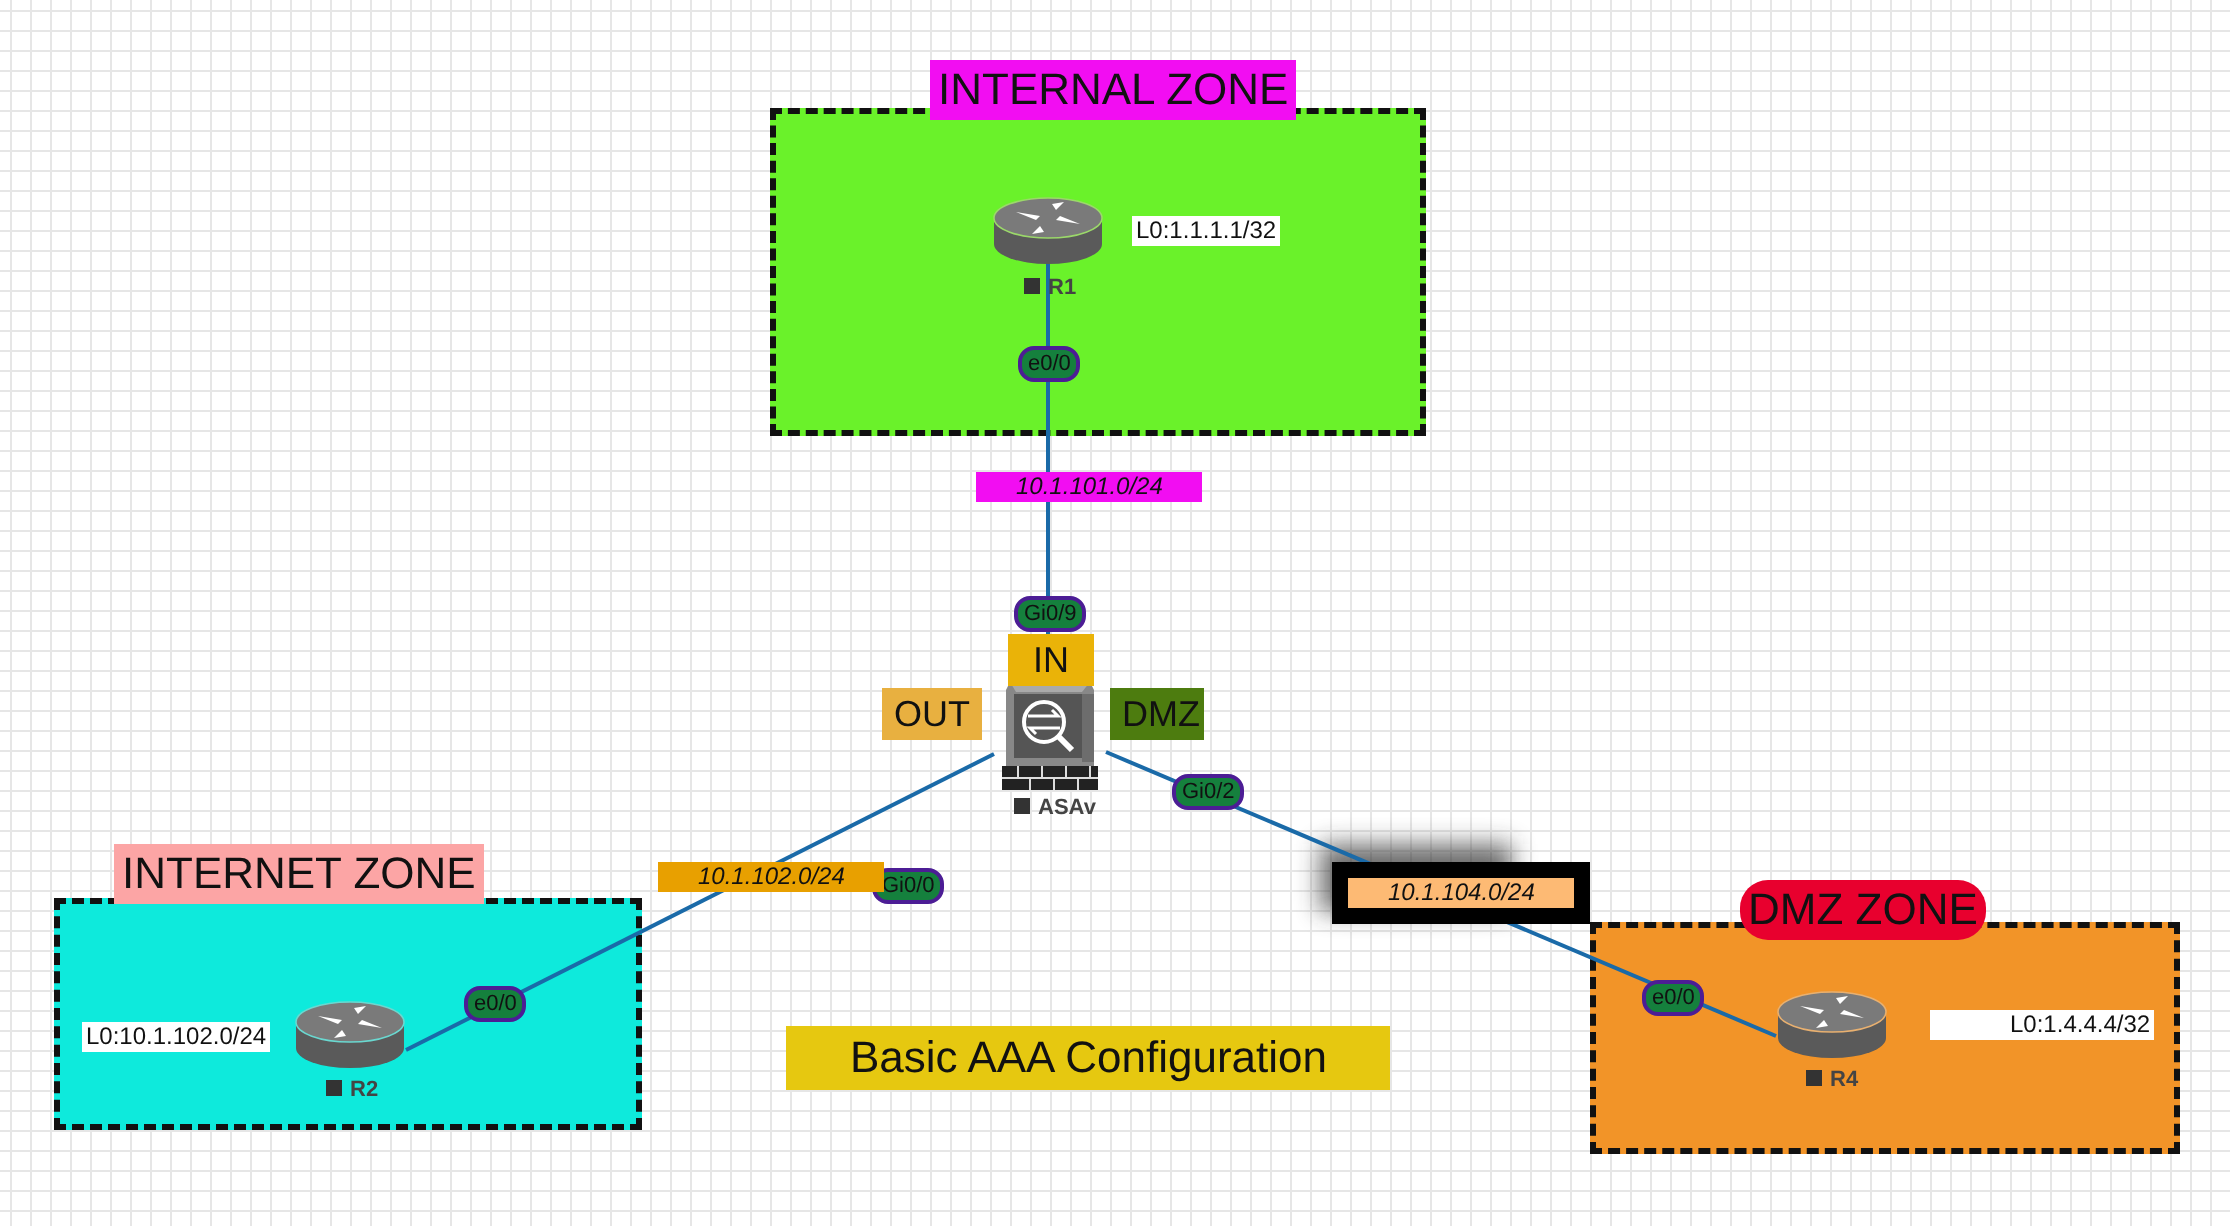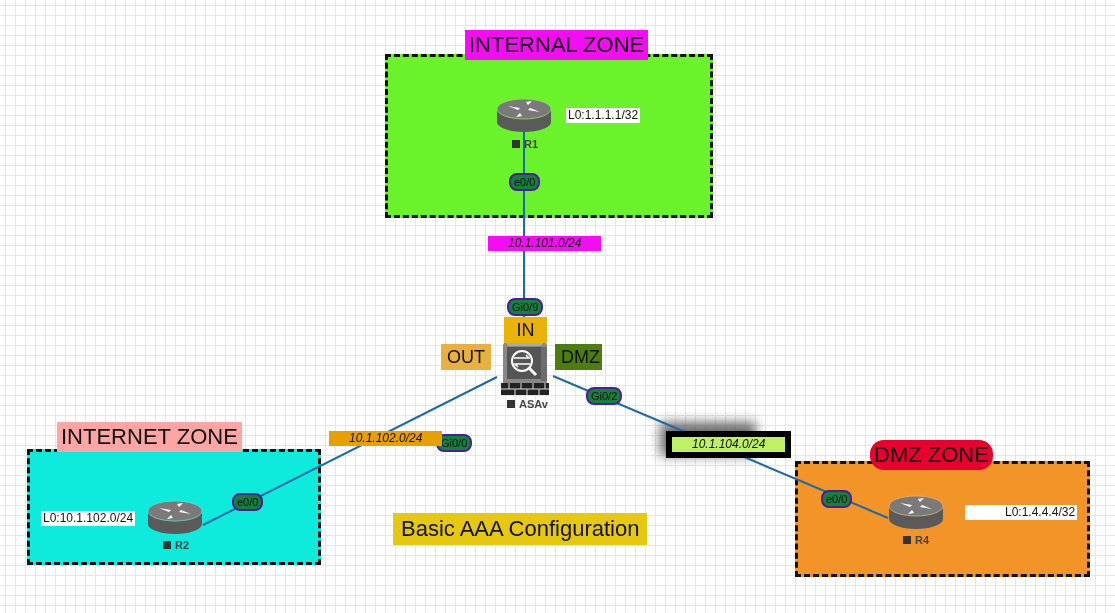--- a/index.html
+++ b/index.html
@@ -19,21 +19,21 @@
   .iface {
     position:absolute; background:#15803d; border:2px solid #4c1d95; border-radius:8px;
     font-size:11px; line-height:14px; padding:0 3px; color:#111; white-space:nowrap;
   }
   .subnet { position:absolute; font-size:12px; line-height:15px; padding:0 20px; color:#111; white-space:nowrap;font-style:italic; }
   .node-label { position:absolute; font-size:11px; font-weight:bold; color:#444; white-space:nowrap; }
   .node-label .sq { display:inline-block; width:8px; height:8px; background:#333; margin-right:4px; vertical-align:0; }
   .tag { position:absolute; font-size:18px; line-height:26px; padding:0 6px; color:#111; text-align:center; }
   .router, .asa { position:absolute; }
   #links { position:absolute; left:0; top:0; }
-  .title-box { position:absolute; font-size:22px; line-height:32px; padding:0 8px; color:#111; }
+  .title-box { position:absolute; font-size:22px; line-height:32px; padding:0 32px; color:#111; }
 </style>
 </head>
 <body>
 
 <div class="zone" style="left:385px;top:54px;width:328px;height:164px;background:#6af22a;"></div>
 <div class="zone-title" style="left:465px;top:30px;background:#f20df2;">INTERNAL ZONE</div>
 
 <div class="zone" style="left:27px;top:449px;width:294px;height:116px;background:#0eeadc;"></div>
 <div class="zone-title" style="left:57px;top:422px;background:#fca5a5;">INTERNET ZONE</div>
 
@@ -119,15 +119,15 @@
 <div class="iface" style="left:507px;top:298px;">Gi0/9</div>
 <div class="iface" style="left:436px;top:408px;margin-top:26px;">Gi0/0</div>
 <div class="iface" style="left:586px;top:387px;">Gi0/2</div>
 
 <div class="tag" style="left:504px;top:317px;width:31px;background:#eab308;">IN</div>
 <div class="tag" style="left:441px;top:344px;width:38px;background:#e8b040;">OUT</div>
 <div class="tag" style="left:555px;top:344px;width:35px;background:#4d7c0f;">DMZ</div>
 
 <div class="subnet" style="left:488px;top:236px;background:#f20df2;">10.1.101.0/24</div>
 <div class="subnet" style="left:329px;top:431px;background:#e8a000;">10.1.102.0/24</div>
-<div class="subnet" style="left:666px;top:431px;background:#bef264;border:6px solid #000000;">10.1.104.0/24</div>
+<div class="subnet" style="left:666px;top:431px;background:#fdba74;border:8px solid #000000;">10.1.104.0/24</div>
 
 <div class="title-box" style="left:393px;top:513px;background:#e6c810;">Basic AAA Configuration</div>
 
 </body></html>

